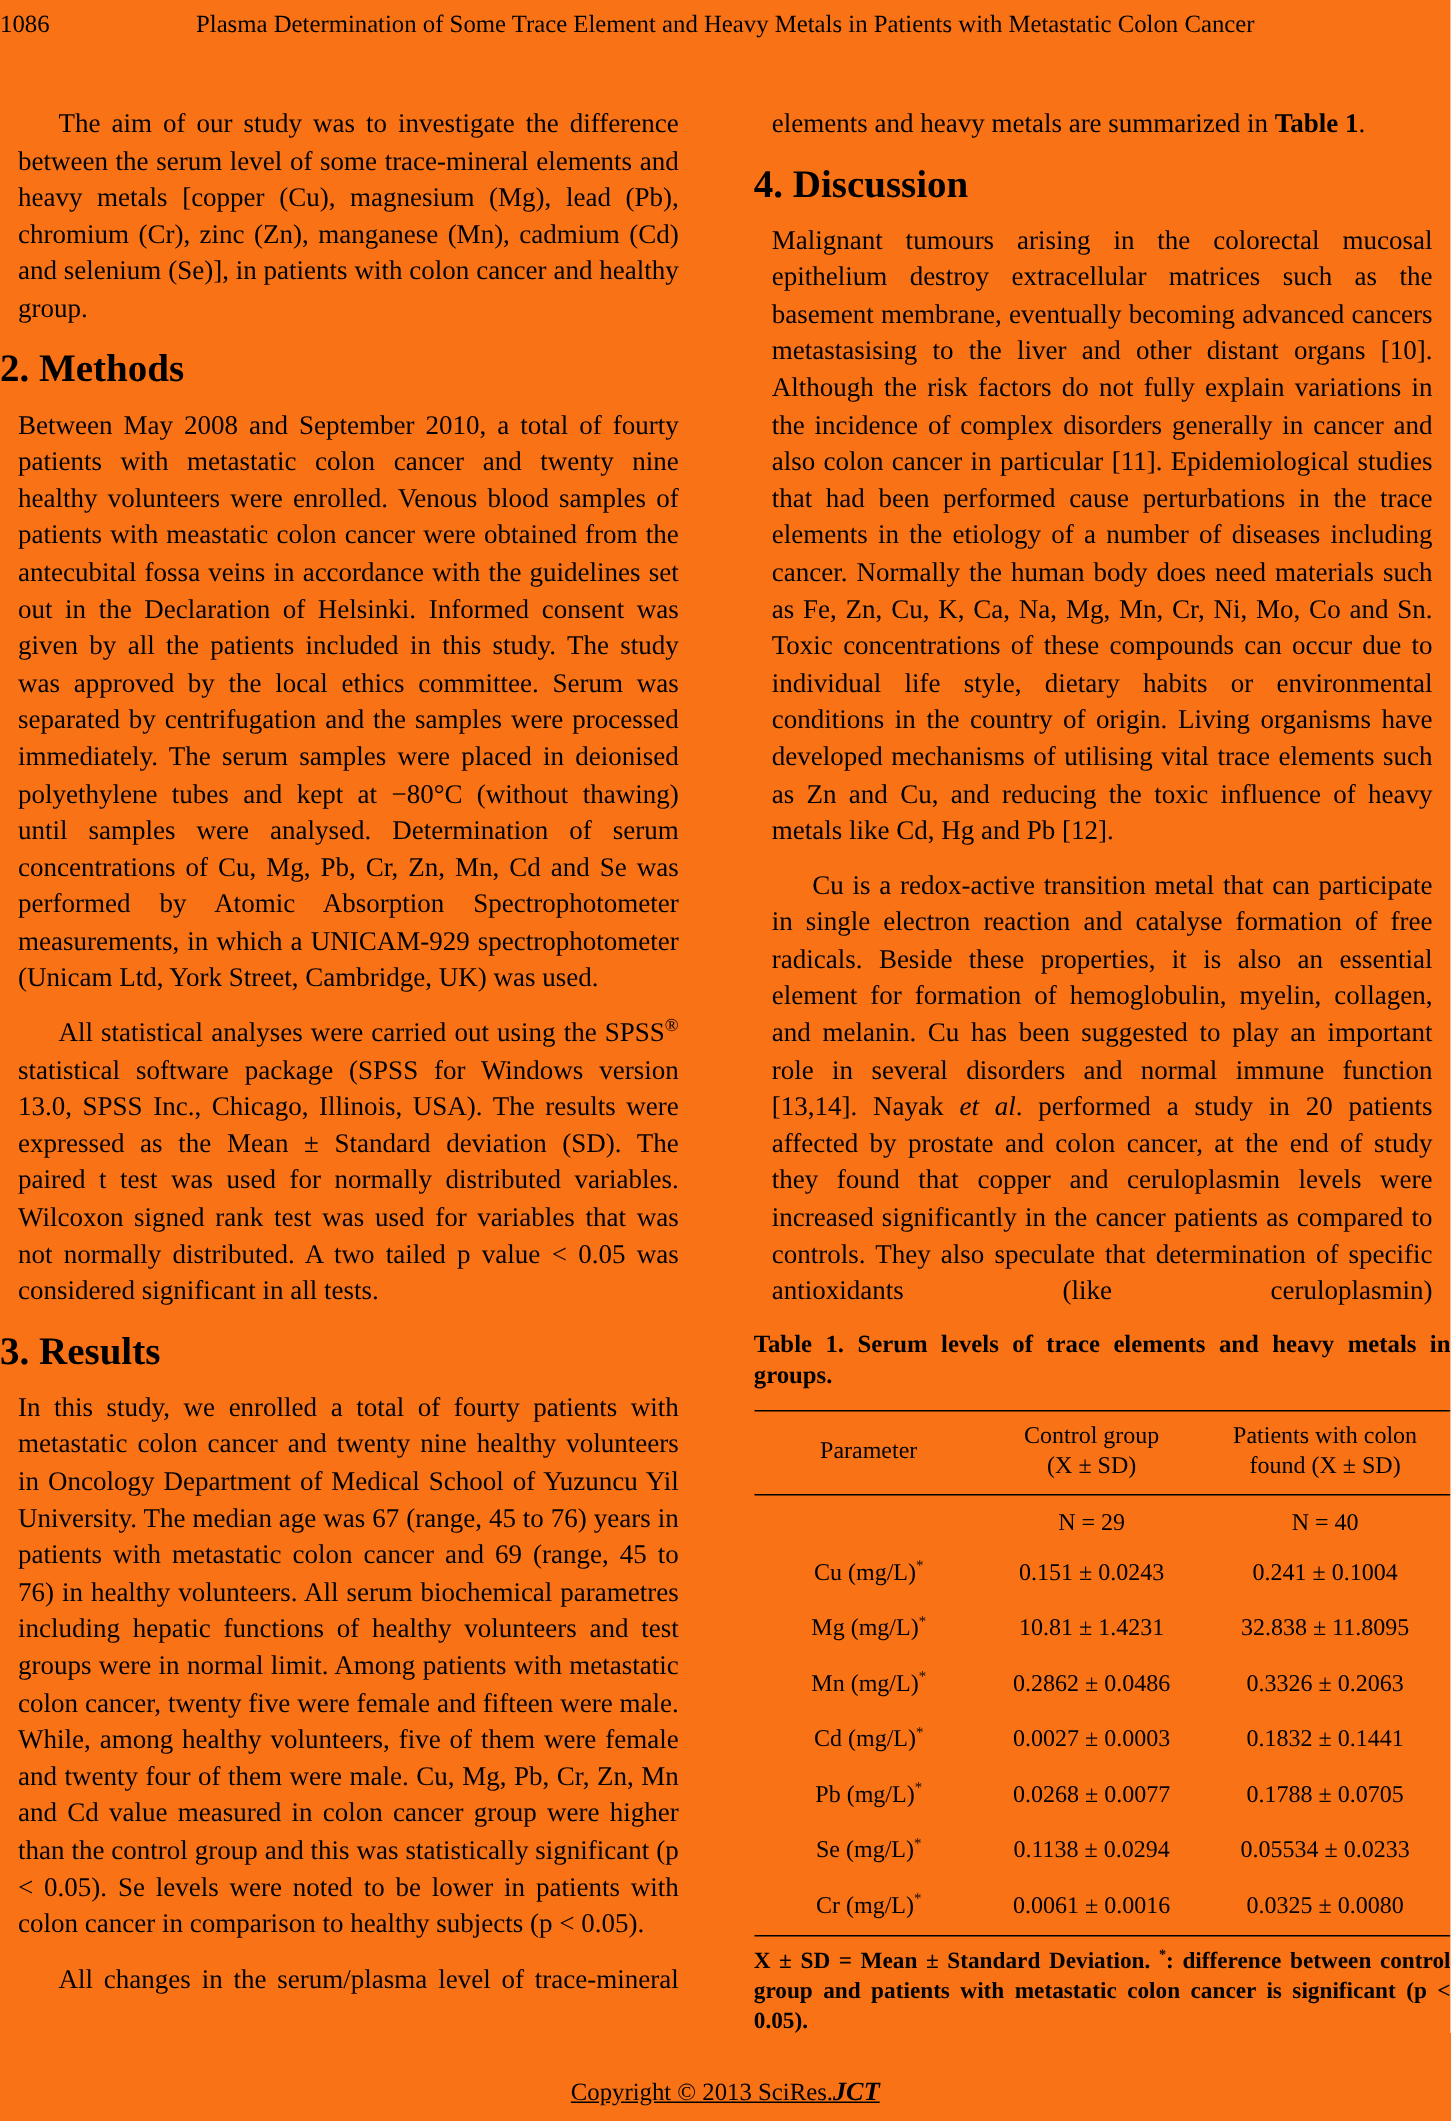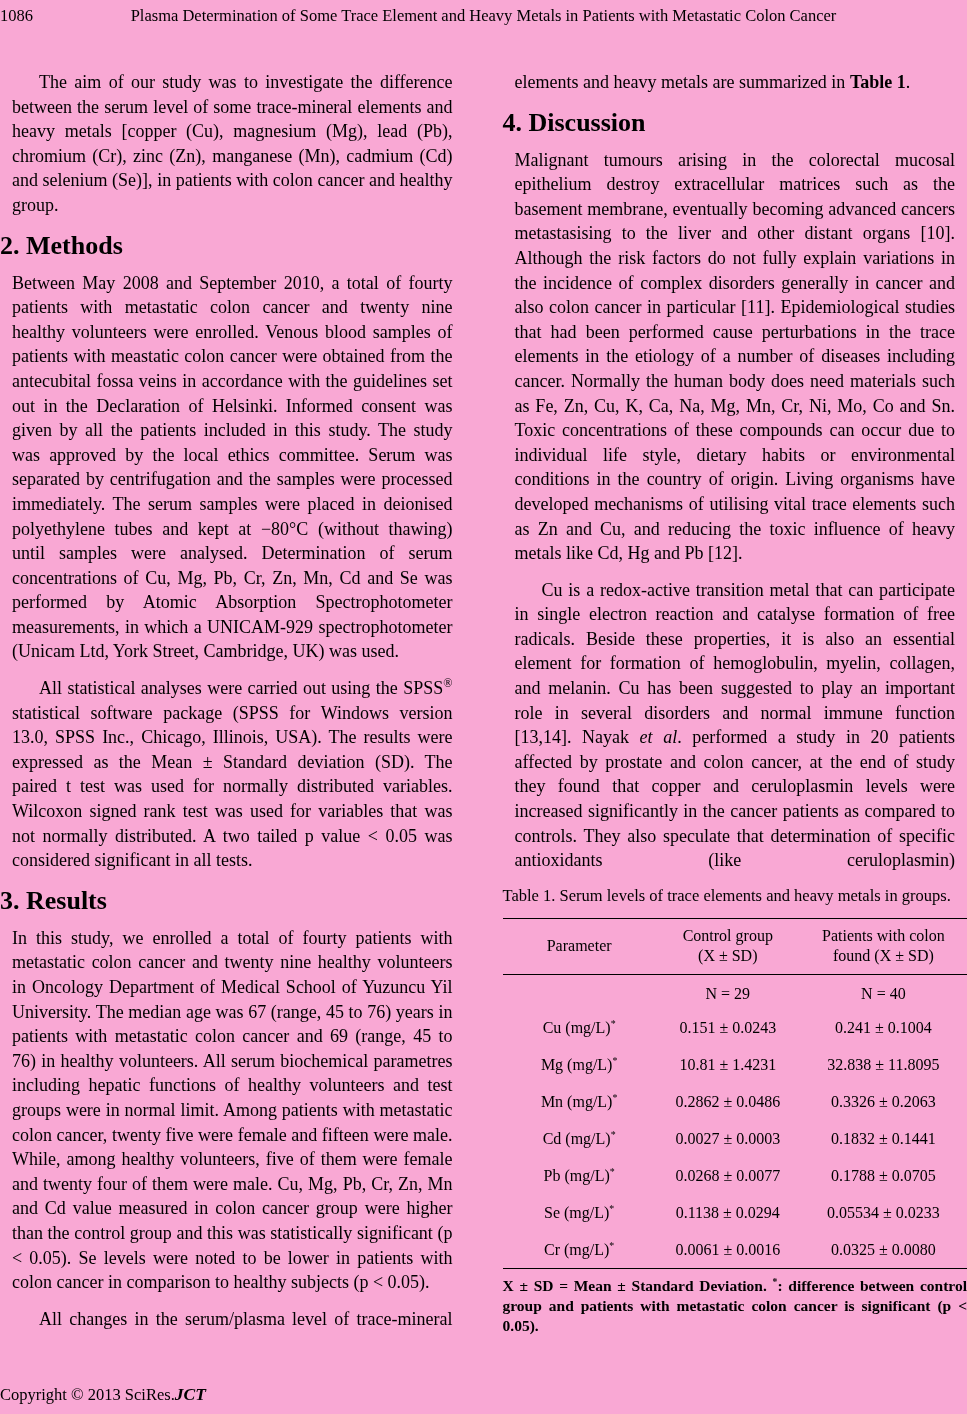--- a/index.html
+++ b/index.html
@@ -1,21 +1,21 @@
 <!DOCTYPE html>
 <html lang="en"><head>
 <meta charset="utf-8">
 <style>
   html, body { margin: 0; padding: 0; background: #ffffff; }
   .page {
     position: relative;
     width: 967px;
     height: 1414px;
     margin: 0 auto;
-    background: #f9a8d4;
+    background: #f97316;
     color: #000000;
     font-family: "Liberation Serif", "DejaVu Serif", serif;
     font-size: 18px;
     overflow: hidden;
     box-sizing: border-box;
     padding-top: 5px;
   }
   
   .page-header {
     position: relative;
@@ -48,21 +48,21 @@
     font-size: 26px;
     line-height: 26px;
     font-weight: bold;
     margin: 15px 0 11px 0;
     text-align: left;
   }
   sup { font-size: 68%; line-height: 0; }
   
   .table-block { margin-top: 9px; }
   .table-caption {
-    font-weight: normal;
+    font-weight: bold;
     font-size: 16.5px;
     line-height: 21.5px;
     margin: 0 0 12px 0 !important;
     text-align: justify;
   }
   table.data-table {
     width: 100%;
     border-collapse: collapse;
     font-size: 16px;
     line-height: 20px;
@@ -92,23 +92,24 @@
     text-align: justify;
     font-weight: bold;
   }
   
   .page-footer {
     position: absolute;
     left: 0;
     right: 0;
     bottom: 9px;
     display: flex;
-    justify-content: flex-start;
+    justify-content: center;
     font-size: 16.5px;
     line-height: 21px;
+    text-decoration: underline;
   }
   .journal-abbrev { font-weight: bold; font-style: italic; font-size: 17.5px; }
 </style>
 </head>
 <body>
 
 <div class="page">
 
   <div class="page-header">
     <span class="page-num">1086</span>

